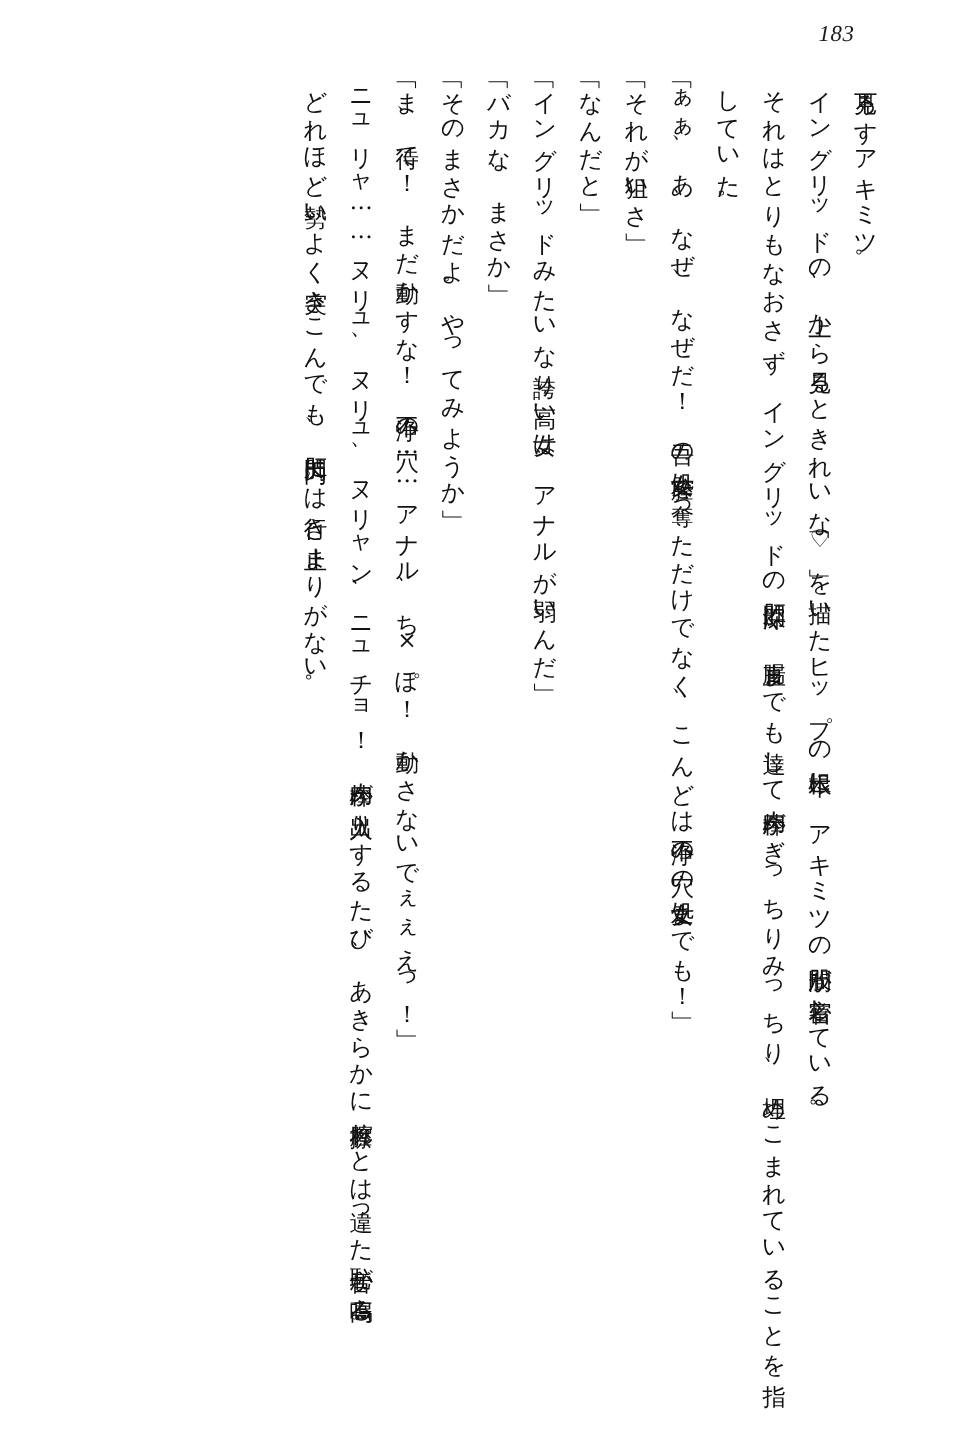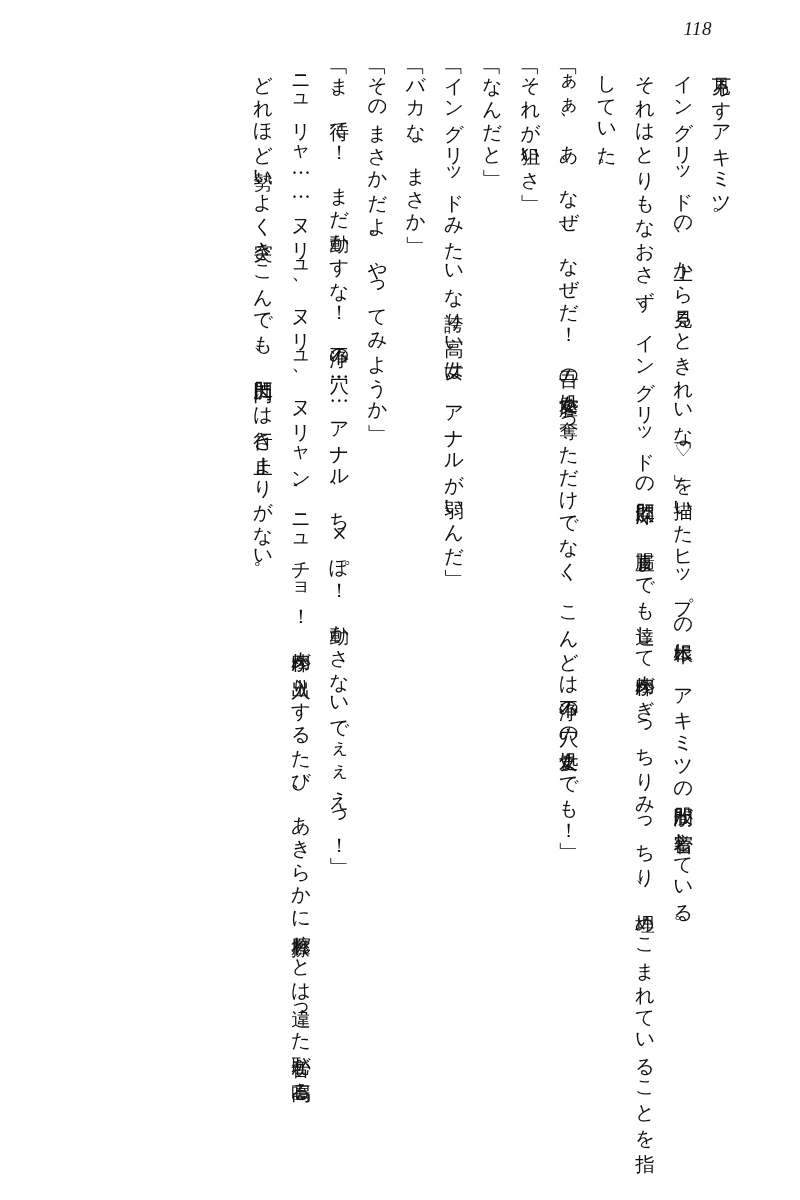--- a/index.html
+++ b/index.html
@@ -53,21 +53,21 @@
     margin: 0;
     padding: 0;
     text-indent: 0;
   }
 </style>
 </head>
 <body>
 
 <div class="page">
 
-  <div class="page-number">118</div>
+  <div class="page-number">183</div>
 
   <div class="body-text">
     <p>見下ろすアキミツ。</p>
     <p>イングリッドの、上から見るときれいな「♡」を描いたヒップの根本に、アキミツの股間が密着している。</p>
     <p>それはとりもなおさず、イングリッドの肛門深く、直腸までも達して肉棒がぎっちりみっちり、埋めこまれていることを指していた。</p>
     <p>「ぁぁ、あ、なぜ、なぜだ！　吾の処女膣を奪っただけでなく、こんどは不浄の穴の処女までも！」</p>
     <p>「それが狙いさ」</p>
     <p>「なんだと」</p>
     <p>「イングリッドみたいな誇り高い女は、アナルが弱いんだ」</p>
     <p>「バカな、まさか」</p>

